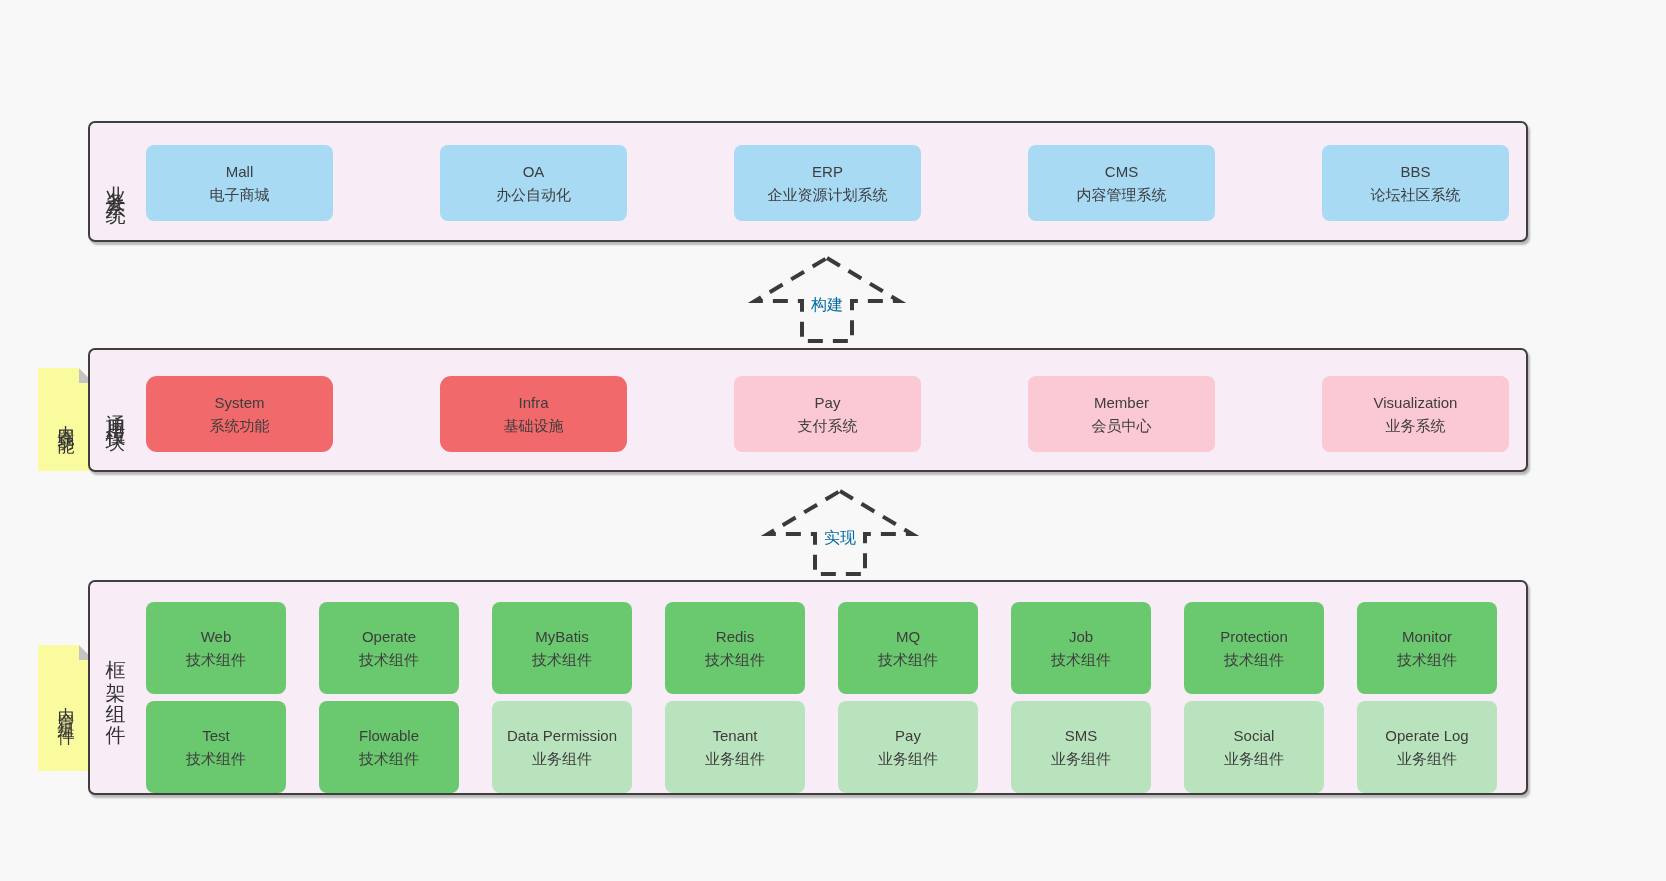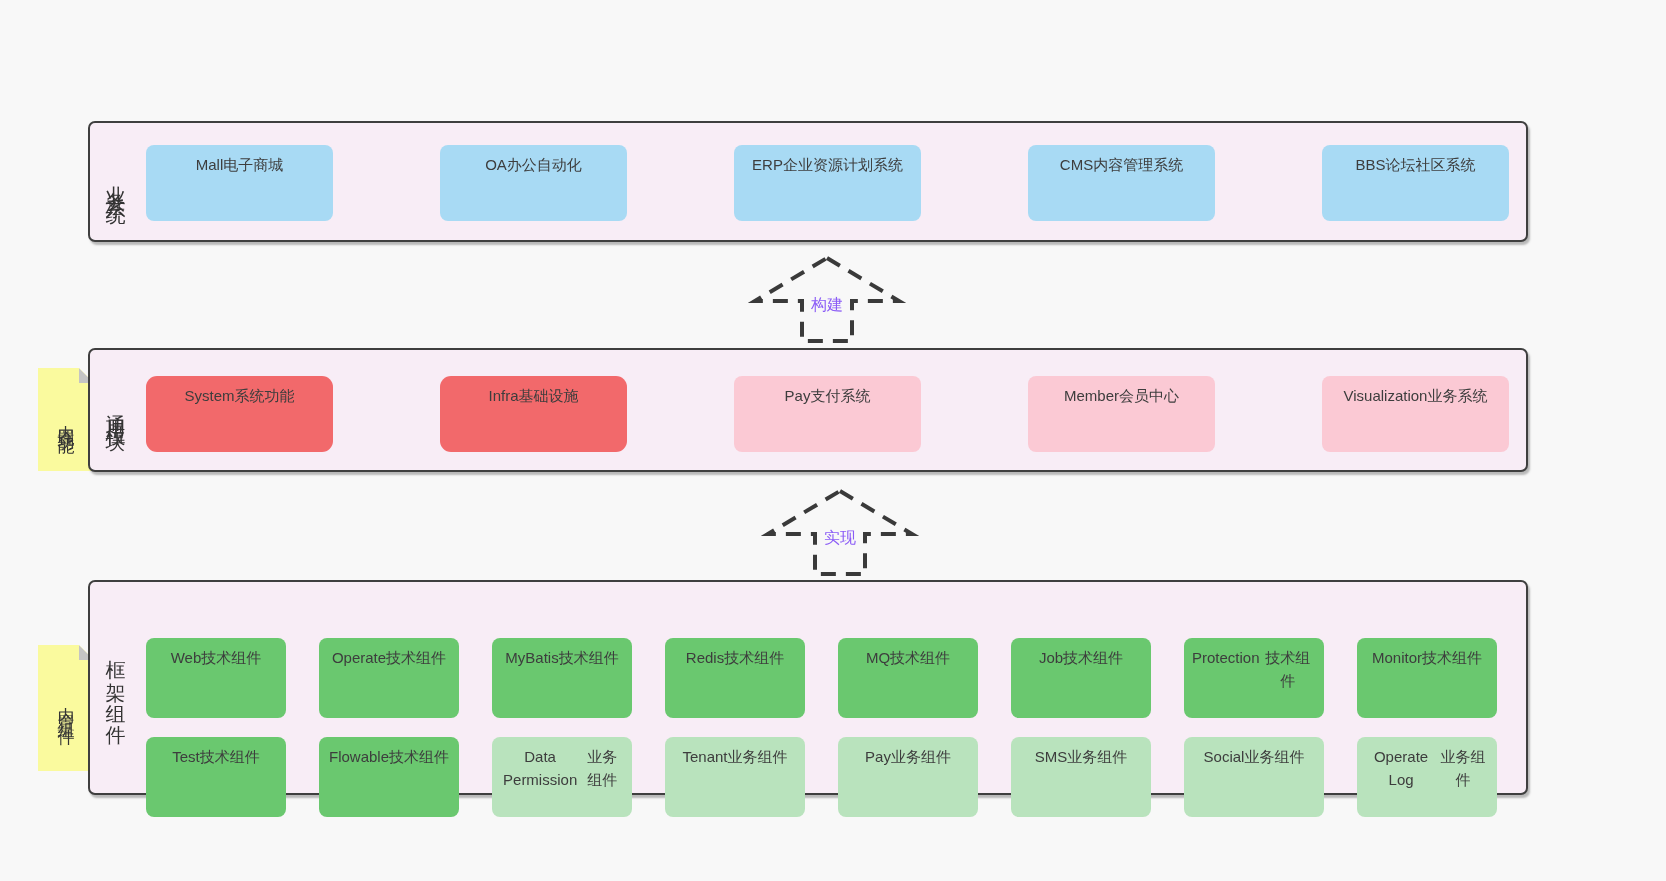--- a/index.html
+++ b/index.html
@@ -39,27 +39,27 @@
     display:flex;justify-content:space-between;
   }
   .panel-modules .row{top:26px;}
   .panel-components .row{left:56px;right:29px;}
   .panel-components .row.r1{top:20px;}
   .panel-components .row.r2{top:119px;}
 
   .box{
     width:187px;height:76px;
     border-radius:8px;
-    display:flex;
+    display:flex;flex-direction:column;
     justify-content:center;
     text-align:center;
     font-size:15px;line-height:23px;
-    padding:8px 8px;box-sizing:border-box;
-  }
-  .panel-components .box{width:140px;height:80px;margin-top:36px;}
+    padding:16px 8px;box-sizing:border-box;
+  }
+  .panel-components .box{width:140px;height:92px;}
   .blue{background:#a8daf4;}
   .red{background:#f2696b;border-radius:11px;}
   .pink{background:#fbc9d4;}
   .green{background:#6ac86f;}
   .lgreen{background:#b9e3bd;}
 
   .sticky{
     position:absolute;left:38px;width:56px;
     background:#fafa9e;
     clip-path:polygon(0 0,calc(100% - 15px) 0,100% 15px,100% 100%,0 100%);
@@ -76,21 +76,21 @@
 
   .arrow{position:absolute;width:160px;height:92px;}
   .arrow-build{left:747px;top:254px;}
   .arrow-implement{left:760px;top:487px;}
   .arrow svg{position:absolute;left:0;top:0;}
   .arrow-label{
     position:absolute;left:50%;top:40px;
     transform:translateX(-50%);
     background:#f8f8f8;
     padding:1px 3px;
-    font-size:16px;color:#8b5cf6;
+    font-size:16px;color:#0369a1;
     white-space:nowrap;
   }
 </style>
 </head>
 <body>
 
 <div class="panel panel-business">
   <div class="side-label">业务系统</div>
   <div class="row">
     <div class="box blue">

